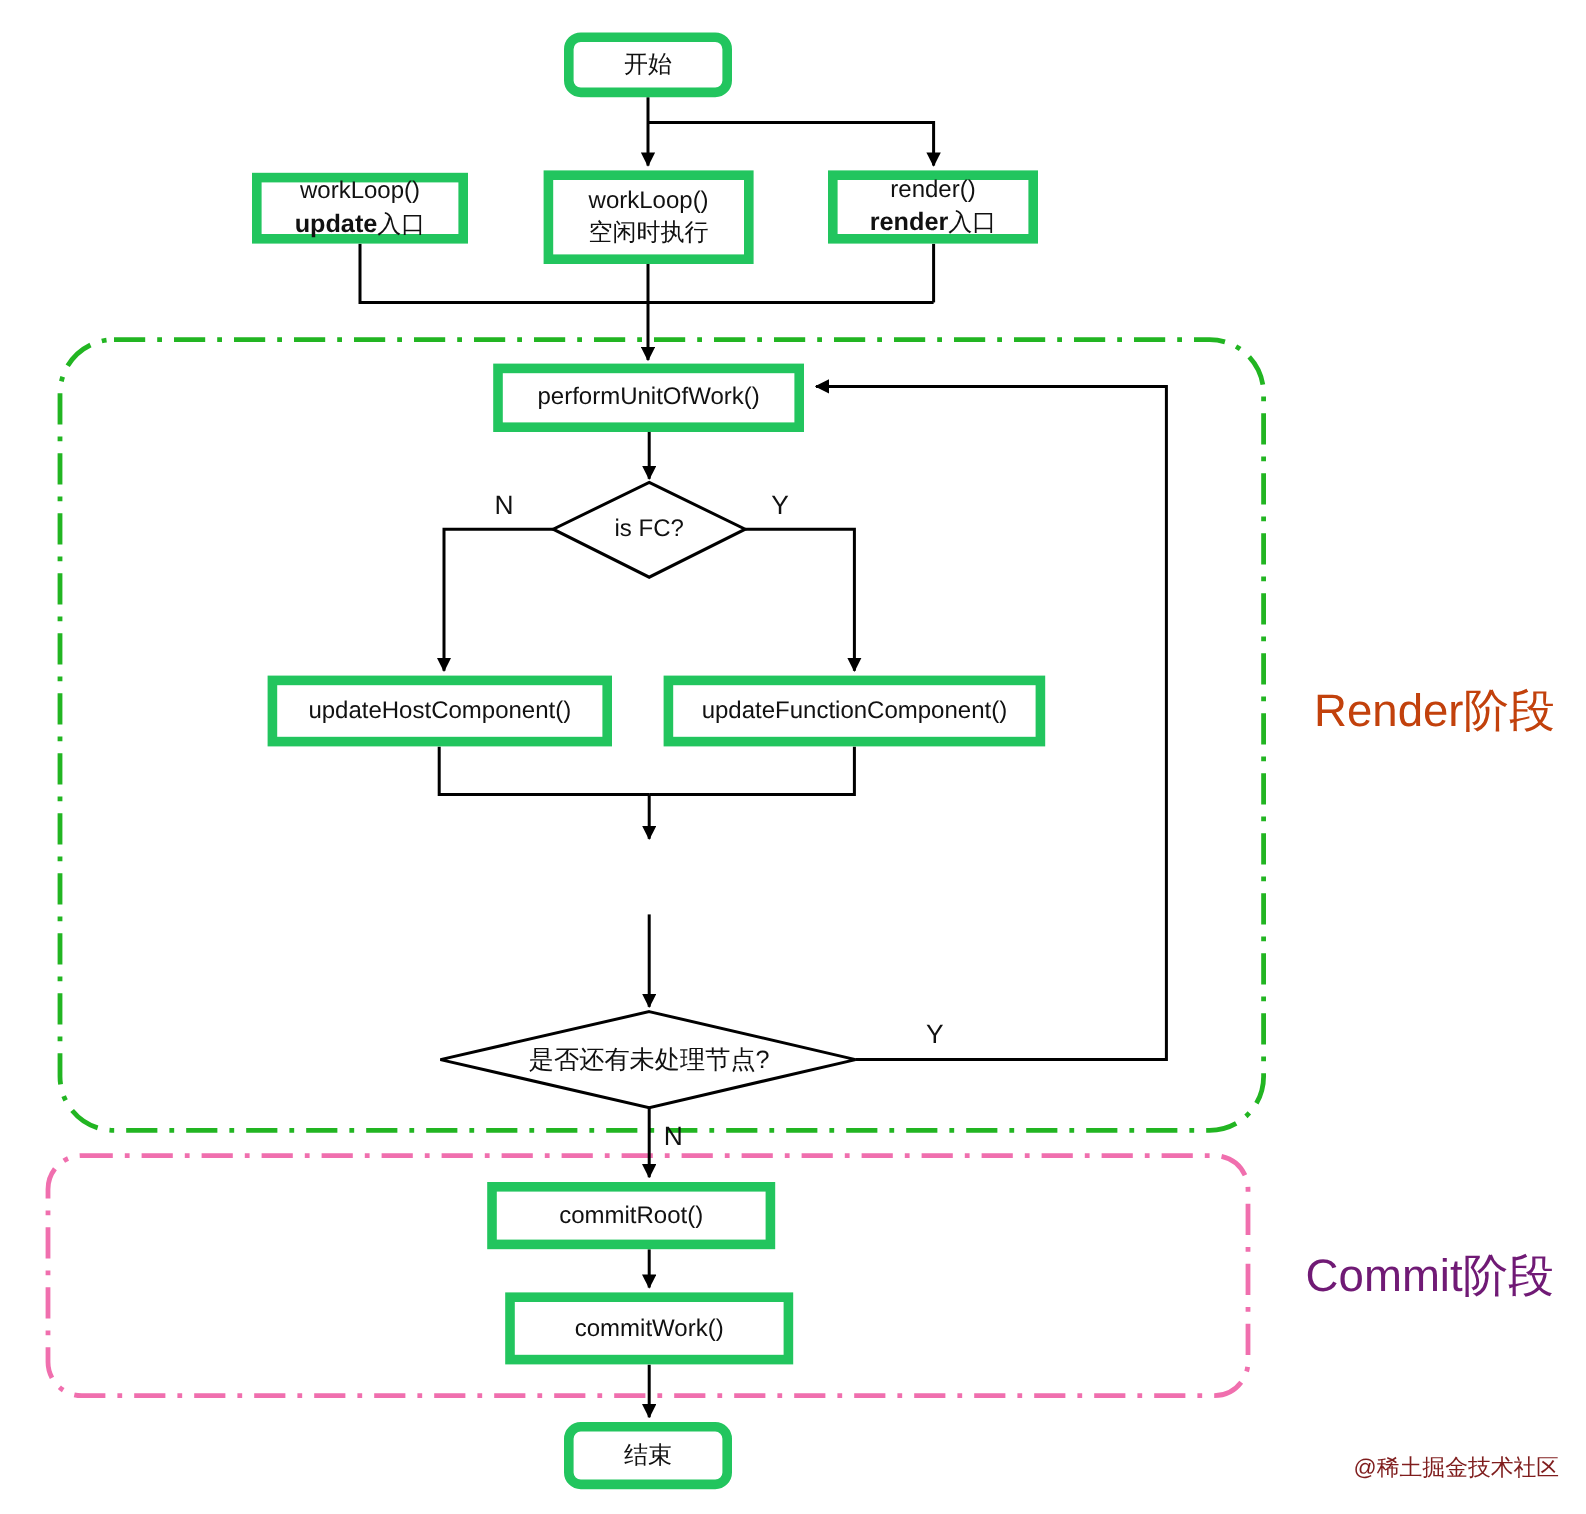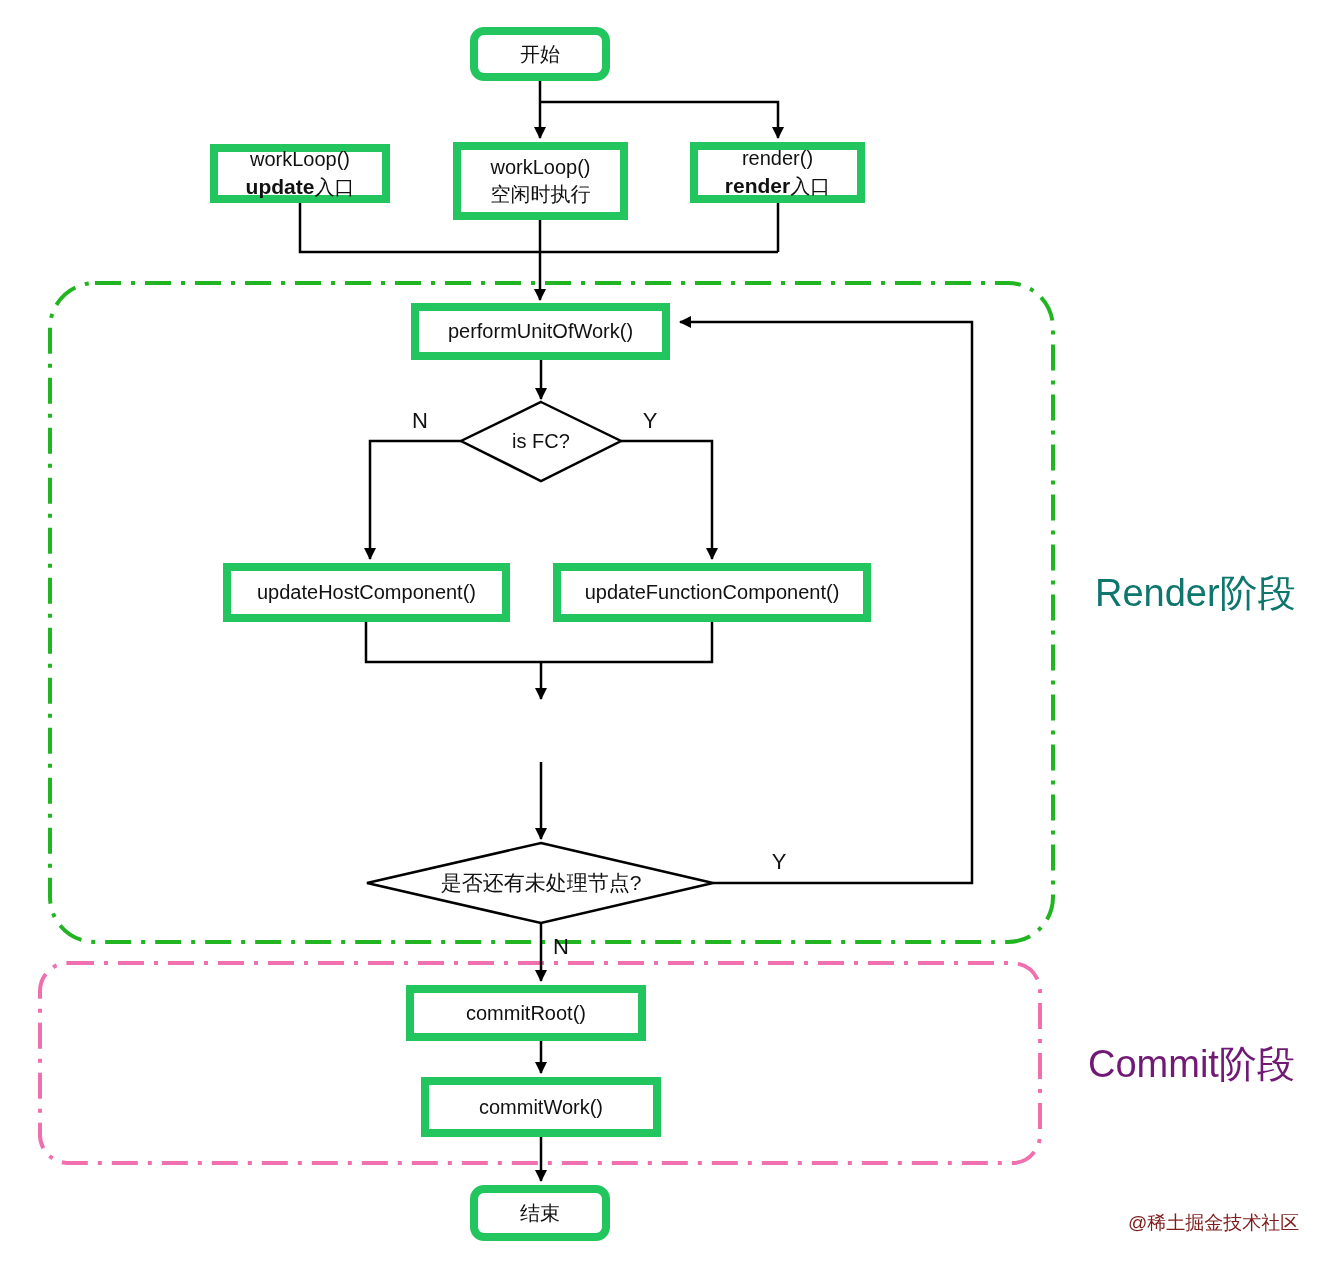--- a/index.html
+++ b/index.html
@@ -17,21 +17,21 @@
   .node b{font-weight:700;font-size:21px;}
   .diamond-label{
     position:absolute;display:flex;align-items:center;justify-content:center;
     font-size:20px;z-index:3;text-align:center;
   }
   .branch{
     position:absolute;font-size:22px;z-index:3;width:30px;height:28px;
     display:flex;align-items:center;justify-content:center;background:transparent;
   }
   .phase-label{position:absolute;font-size:38px;line-height:42px;white-space:nowrap;z-index:3;}
-  .phase-render{color:#0f766e;}
+  .phase-render{color:#c2410c;}
   .phase-commit{color:#701a75;}
   .watermark{position:absolute;font-size:19px;color:#7f1d1d;white-space:nowrap;z-index:3;}
 </style>
 </head>
 <body>
 
 <div id="canvas">
 
   <svg id="wires" viewBox="0 0 1322 1262" xmlns="http://www.w3.org/2000/svg">
     <defs>

